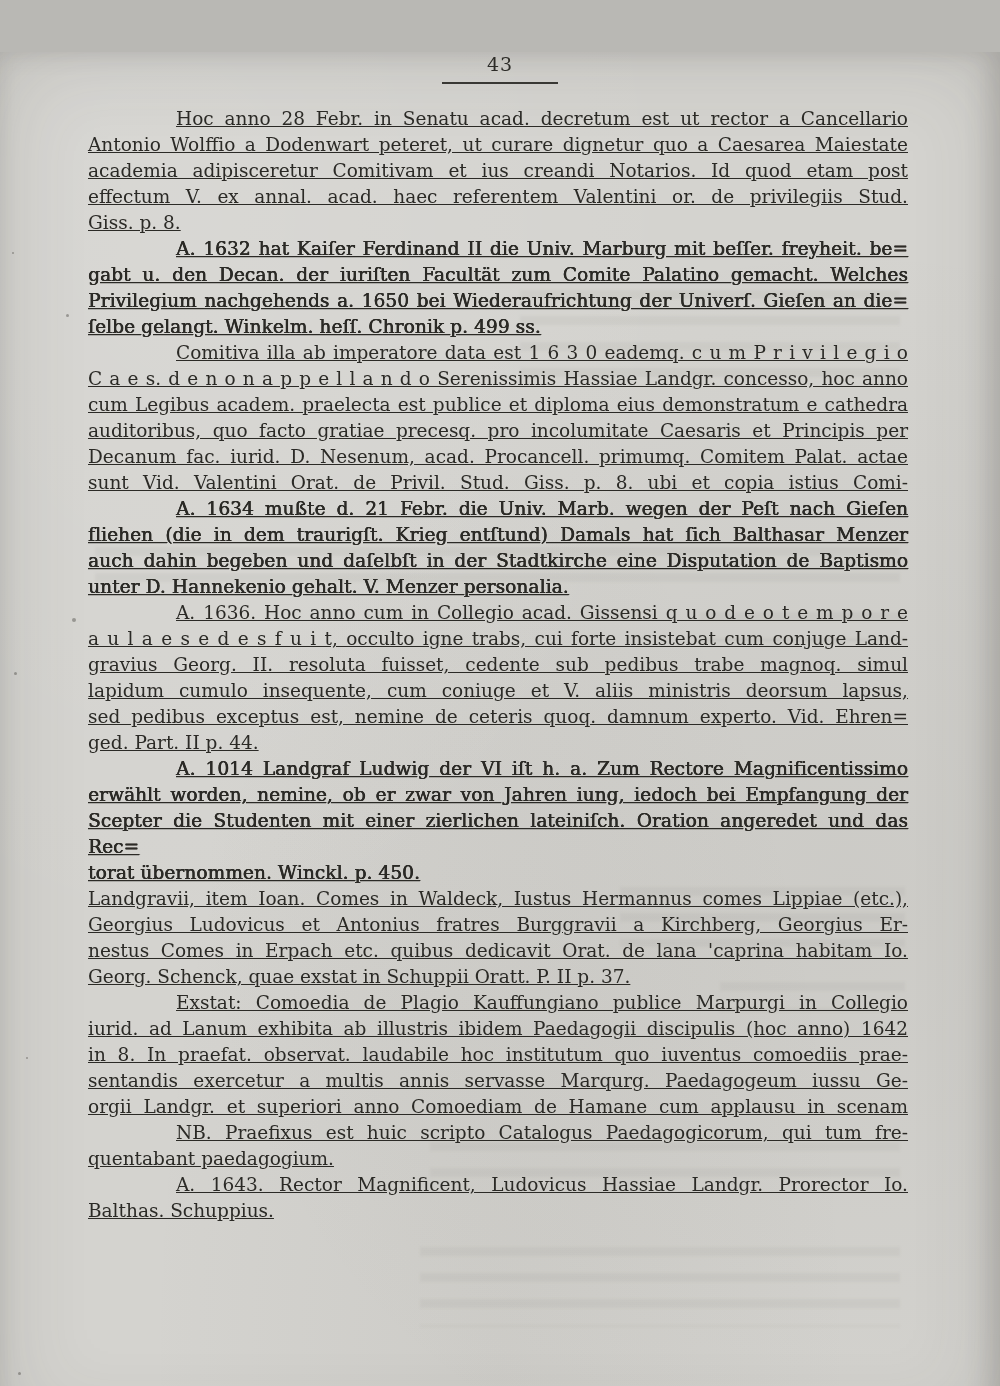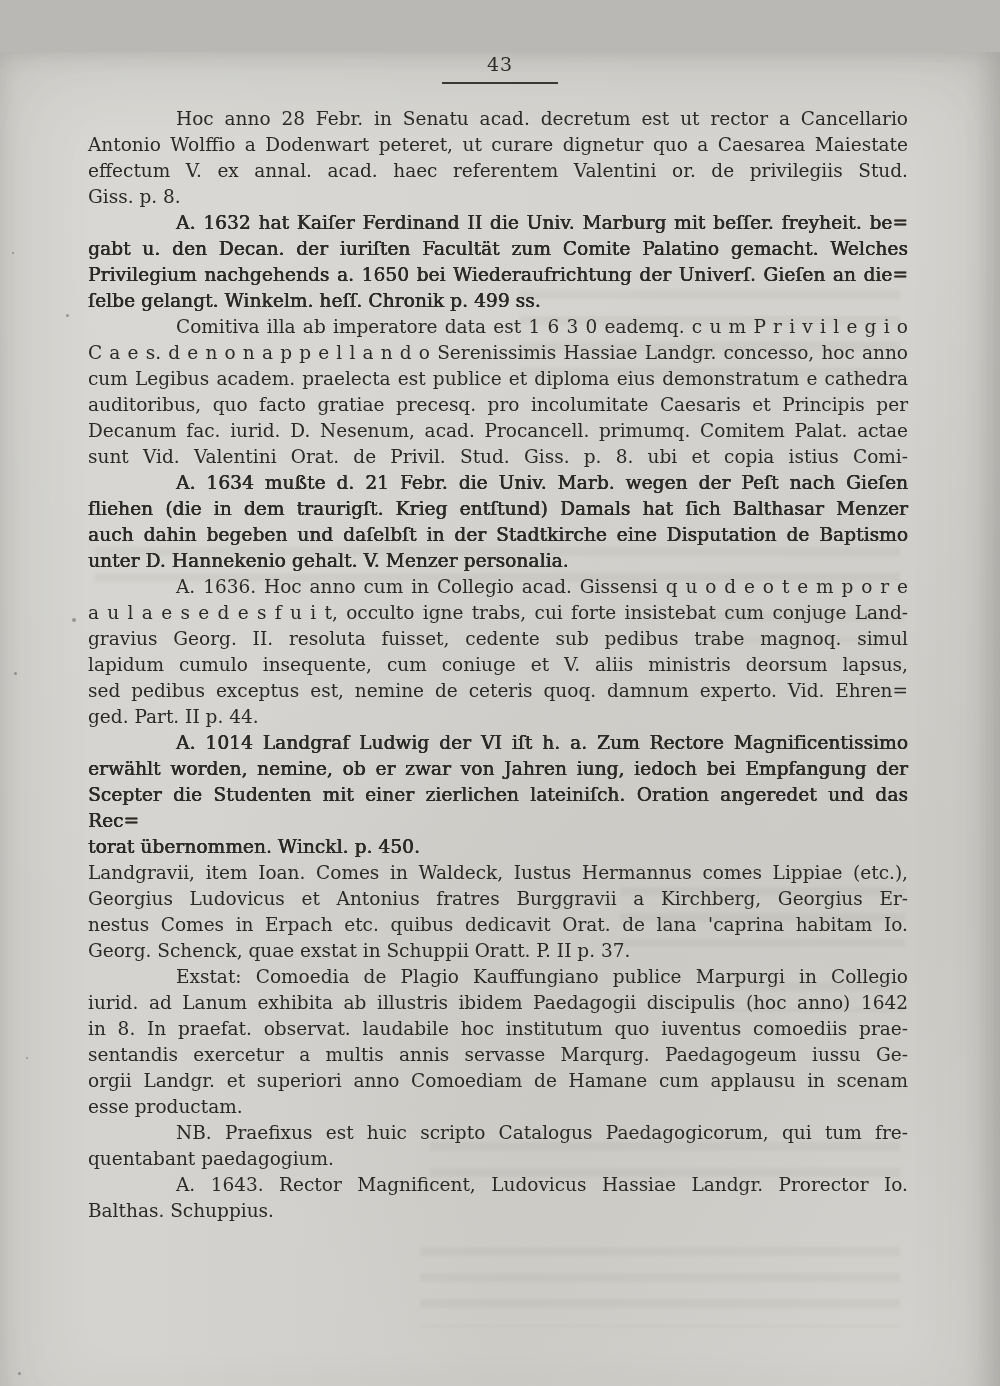--- a/index.html
+++ b/index.html
@@ -55,20 +55,21 @@
     z-index: 2;
     margin: 22px 92px 0 88px;
     font-size: 18.5px;
     line-height: 26px;
   }
   .line {
     text-align: justify;
     text-align-last: justify;
     text-justify: inter-word;
     white-space: normal;
+    text-decoration: underline;
   }
   .line.first {
     text-indent: 88px;
   }
   .line.last {
     text-align-last: left;
   }
   .paragraph.fraktur .line {
     text-shadow: 0.45px 0 0 currentColor, 0 0.25px 0 currentColor;
     letter-spacing: 0.1px;
@@ -115,20 +116,21 @@
 
   <div class="page-header">
     <div class="page-number">43</div>
     <div class="page-number-rule"></div>
   </div>
 
   <div class="page-body" id="page-body">
       <div class="paragraph">
         <div class="line first">Hoc anno 28 Febr. in Senatu acad. decretum est ut rector a Cancellario</div>
         <div class="line">Antonio Wolffio a Dodenwart peteret, ut curare dignetur quo a Caesarea Maiestate</div>
+        <div class="line">academia adipisceretur Comitivam et ius creandi Notarios. Id quod etam post</div>
         <div class="line">effectum V. ex annal. acad. haec referentem Valentini or. de privilegiis Stud.</div>
         <div class="line last">Giss. p. 8.</div>
       </div>
       <div class="paragraph fraktur">
         <div class="line first">A. 1632 hat Kaiſer Ferdinand II die Univ. Marburg mit beſſer. freyheit. be=</div>
         <div class="line">gabt u. den Decan. der iuriſten Facultät zum Comite Palatino gemacht. Welches</div>
         <div class="line">Privilegium nachgehends a. 1650 bei Wiederaufrichtung der Univerſ. Gieſen an die=</div>
         <div class="line last">ſelbe gelangt. Winkelm. heſſ. Chronik p. 499 ss.</div>
       </div>
       <div class="paragraph">
@@ -164,21 +166,20 @@
         <div class="line">Georgius Ludovicus et Antonius fratres Burggravii a Kirchberg, Georgius Er-</div>
         <div class="line">nestus Comes in Erpach etc. quibus dedicavit Orat. de lana 'caprina habitam Io.</div>
         <div class="line last">Georg. Schenck, quae exstat in Schuppii Oratt. P. II p. 37.</div>
       </div>
       <div class="paragraph">
         <div class="line first">Exstat: Comoedia de Plagio Kauffungiano publice Marpurgi in Collegio</div>
         <div class="line">iurid. ad Lanum exhibita ab illustris ibidem Paedagogii discipulis (hoc anno) 1642</div>
         <div class="line">in 8. In praefat. observat. laudabile hoc institutum quo iuventus comoediis prae-</div>
         <div class="line">sentandis exercetur a multis annis servasse Marqurg. Paedagogeum iussu Ge-</div>
         <div class="line">orgii Landgr. et superiori anno Comoediam de Hamane cum applausu in scenam</div>
-        <div class="line last">esse productam.</div>
       </div>
       <div class="paragraph">
         <div class="line first">NB. Praefixus est huic scripto Catalogus Paedagogicorum, qui tum fre-</div>
         <div class="line last">quentabant paedagogium.</div>
       </div>
       <div class="paragraph">
         <div class="line first">A. 1643. Rector Magnificent, Ludovicus Hassiae Landgr. Prorector Io.</div>
         <div class="line last">Balthas. Schuppius.</div>
       </div>
     </div>

